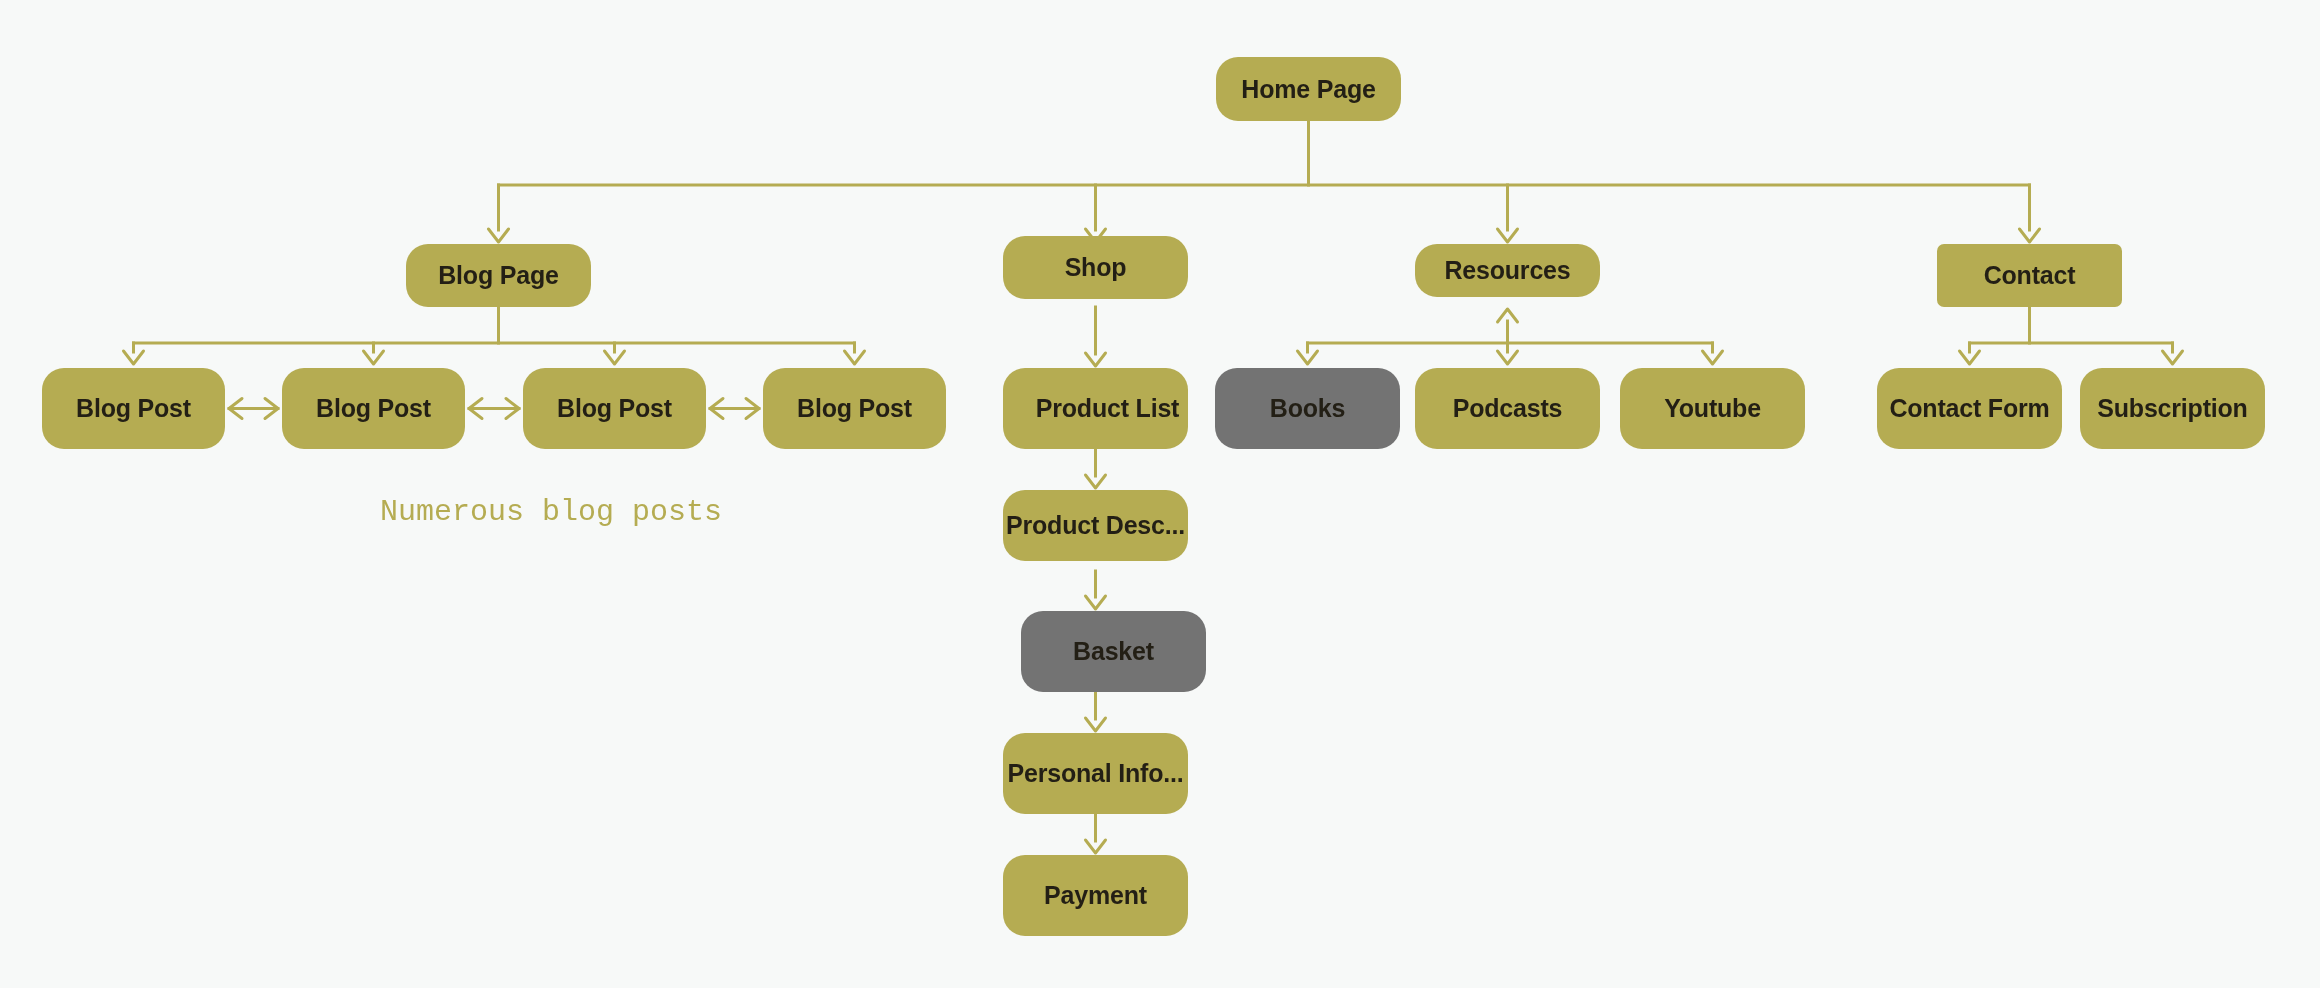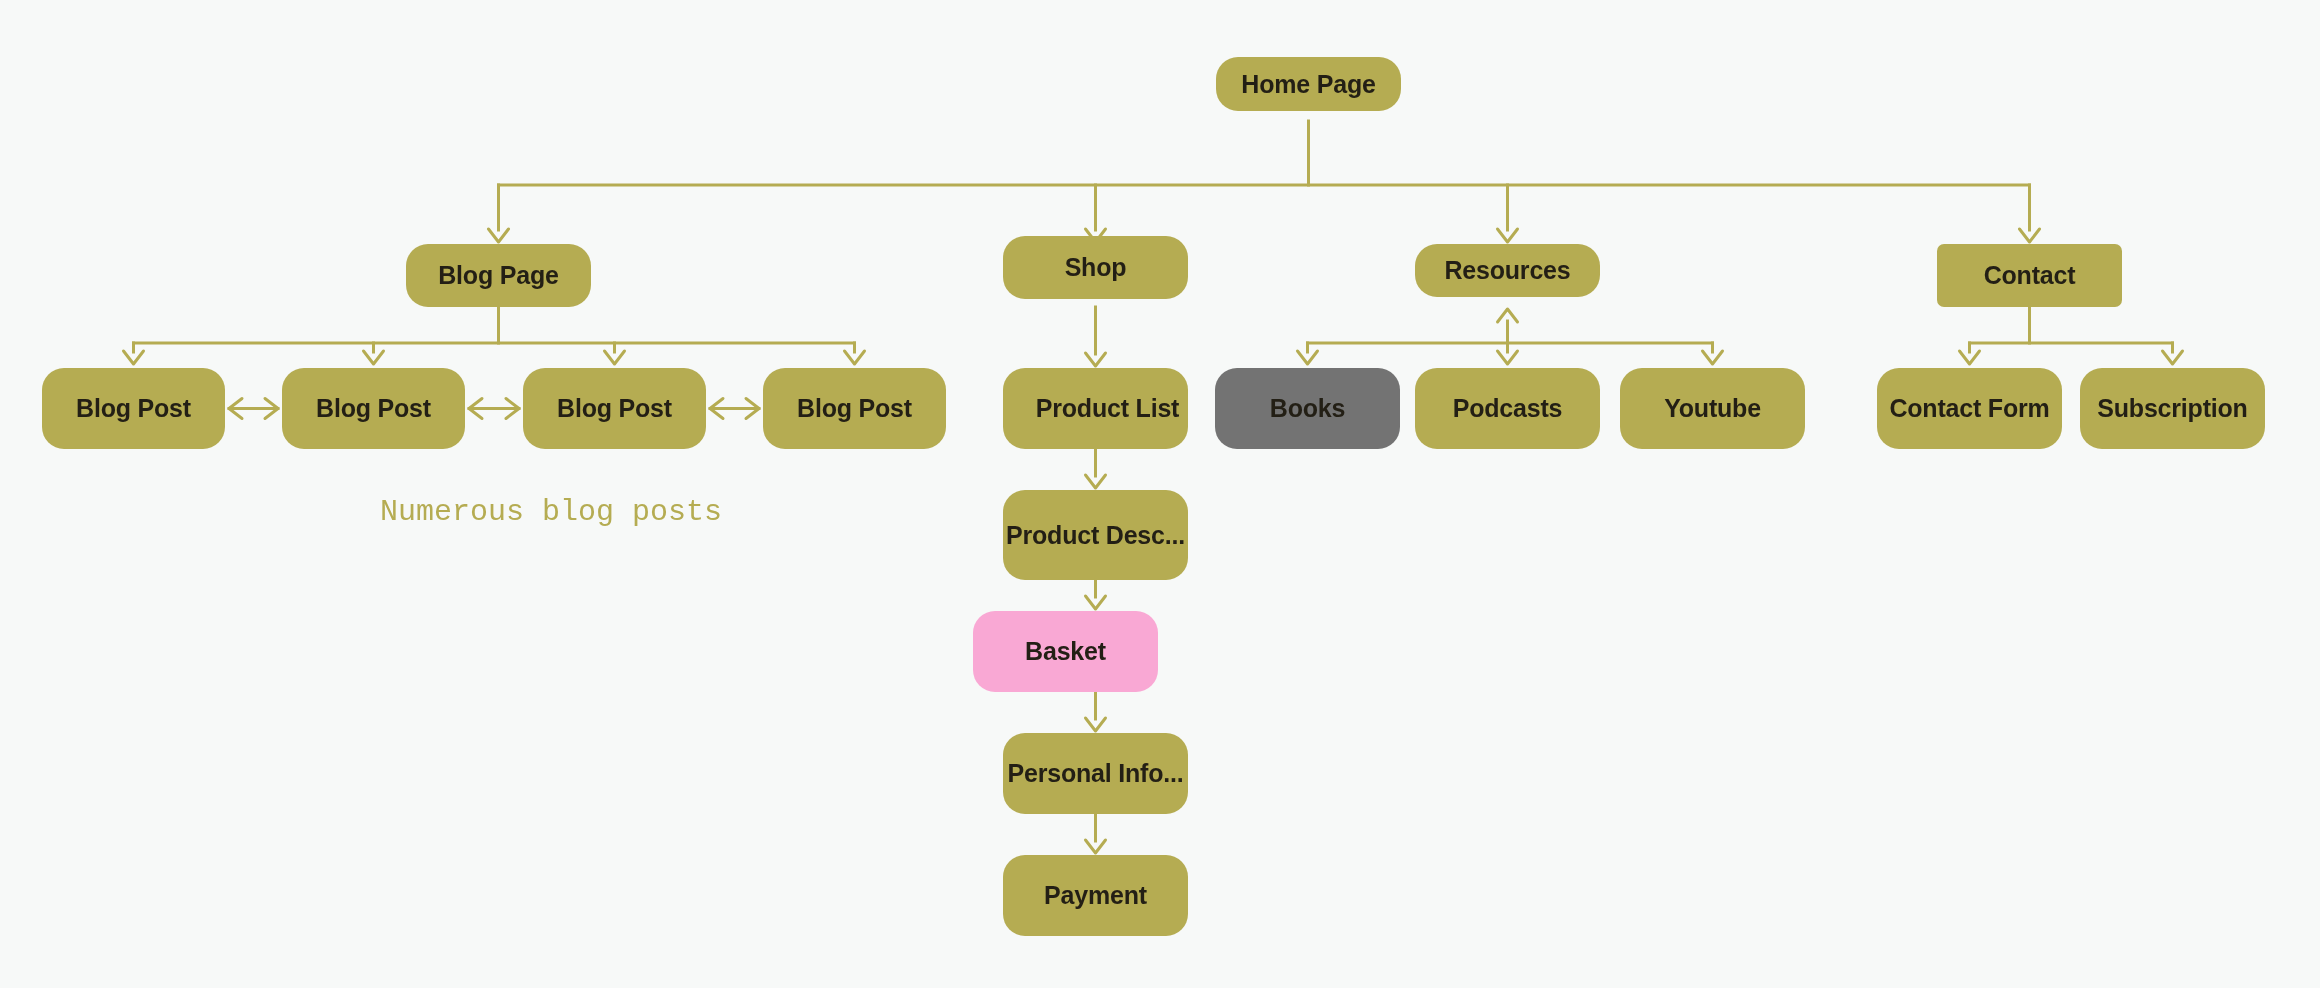--- a/index.html
+++ b/index.html
@@ -104,21 +104,21 @@
       <line x1="1507.5" y1="321" x2="1507.5" y2="352" stroke="#b5ac52" stroke-width="3" stroke-linecap="square"></line>
       <path d="M 1497.5 322 L 1507.5 309 L 1517.5 322" fill="none" stroke="#b5ac52" stroke-width="3" stroke-linecap="round" stroke-linejoin="round"></path>
       <path d="M 1497.5 351 L 1507.5 364 L 1517.5 351" fill="none" stroke="#b5ac52" stroke-width="3" stroke-linecap="round" stroke-linejoin="round"></path>
       <line x1="2029.5" y1="307" x2="2029.5" y2="343" stroke="#b5ac52" stroke-width="3" stroke-linecap="square"></line>
       <line x1="1969.5" y1="343" x2="2172.5" y2="343" stroke="#b5ac52" stroke-width="3" stroke-linecap="square"></line>
       <line x1="1969.5" y1="343" x2="1969.5" y2="352" stroke="#b5ac52" stroke-width="3" stroke-linecap="square"></line>
       <path d="M 1959.5 351 L 1969.5 364 L 1979.5 351" fill="none" stroke="#b5ac52" stroke-width="3" stroke-linecap="round" stroke-linejoin="round"></path>
       <line x1="2172.5" y1="343" x2="2172.5" y2="352" stroke="#b5ac52" stroke-width="3" stroke-linecap="square"></line>
       <path d="M 2162.5 351 L 2172.5 364 L 2182.5 351" fill="none" stroke="#b5ac52" stroke-width="3" stroke-linecap="round" stroke-linejoin="round"></path>
     </svg>
-<div class="node" style="left: 1216px; top: 57px; width: 185px; height: 54px; background: rgb(181, 172, 82); color: rgb(35, 31, 21);">
+<div class="node" style="left: 1216px; top: 57px; width: 185px; height: 64px; background: rgb(181, 172, 82); color: rgb(35, 31, 21);">
       <span>Home Page</span>
     </div>
     <div class="node" style="left: 406px; top: 244px; width: 185px; height: 63px; background: rgb(181, 172, 82); color: rgb(35, 31, 21);">
       <span>Blog Page</span>
     </div>
     <div class="node" style="left: 1003px; top: 236px; width: 185px; height: 63px; background: rgb(181, 172, 82); color: rgb(35, 31, 21);">
       <span>Shop</span>
     </div>
     <div class="node" style="left: 1415px; top: 244px; width: 185px; height: 53px; background: rgb(181, 172, 82); color: rgb(35, 31, 21);">
       <span>Resources</span>
@@ -134,24 +134,24 @@
     </div>
     <div class="node" style="left: 523px; top: 368px; width: 183px; height: 81px; background: rgb(181, 172, 82); color: rgb(35, 31, 21);">
       <span>Blog Post</span>
     </div>
     <div class="node" style="left: 763px; top: 368px; width: 183px; height: 81px; background: rgb(181, 172, 82); color: rgb(35, 31, 21);">
       <span>Blog Post</span>
     </div>
     <div class="node" style="left: 1003px; top: 368px; width: 185px; height: 81px; background: rgb(181, 172, 82); color: rgb(35, 31, 21); padding-left: 24px;">
       <span>Product List</span>
     </div>
-    <div class="node" style="left: 1003px; top: 490px; width: 185px; height: 90px; background: rgb(181, 172, 82); color: rgb(35, 31, 21);">
+    <div class="node" style="left: 1003px; top: 490px; width: 185px; height: 71px; background: rgb(181, 172, 82); color: rgb(35, 31, 21);">
       <span>Product Desc...</span>
     </div>
-    <div class="node" style="left: 973px; top: 611px; width: 185px; height: 81px; background: #f9a8d4; color: rgb(35, 31, 21);">
+    <div class="node" style="left: 1021px; top: 611px; width: 185px; height: 81px; background: #737373; color: rgb(35, 31, 21);">
       <span>Basket</span>
     </div>
     <div class="node" style="left: 1003px; top: 733px; width: 185px; height: 81px; background: rgb(181, 172, 82); color: rgb(35, 31, 21);">
       <span>Personal Info...</span>
     </div>
     <div class="node" style="left: 1003px; top: 855px; width: 185px; height: 81px; background: rgb(181, 172, 82); color: rgb(35, 31, 21);">
       <span>Payment</span>
     </div>
     <div class="node" style="left: 1215px; top: 368px; width: 185px; height: 81px; background: #737373; color: rgb(35, 31, 21);">
       <span>Books</span>

